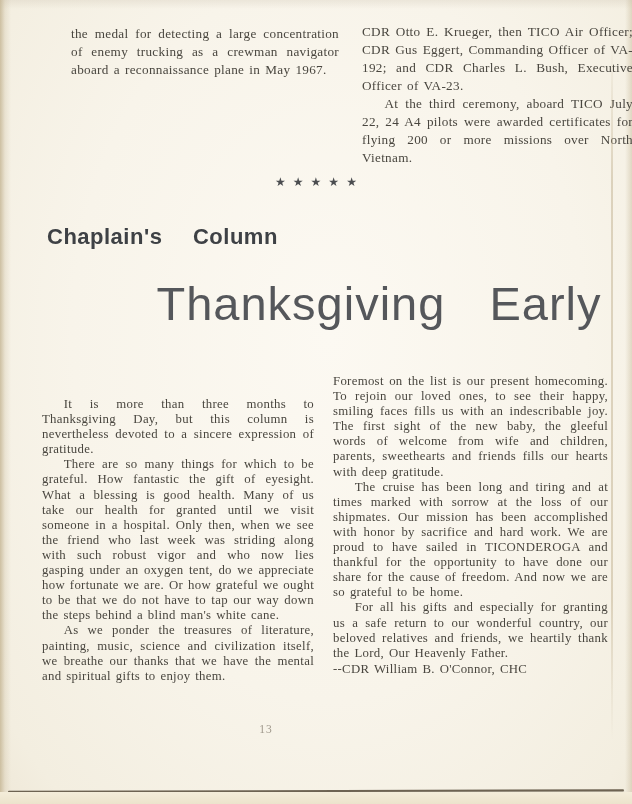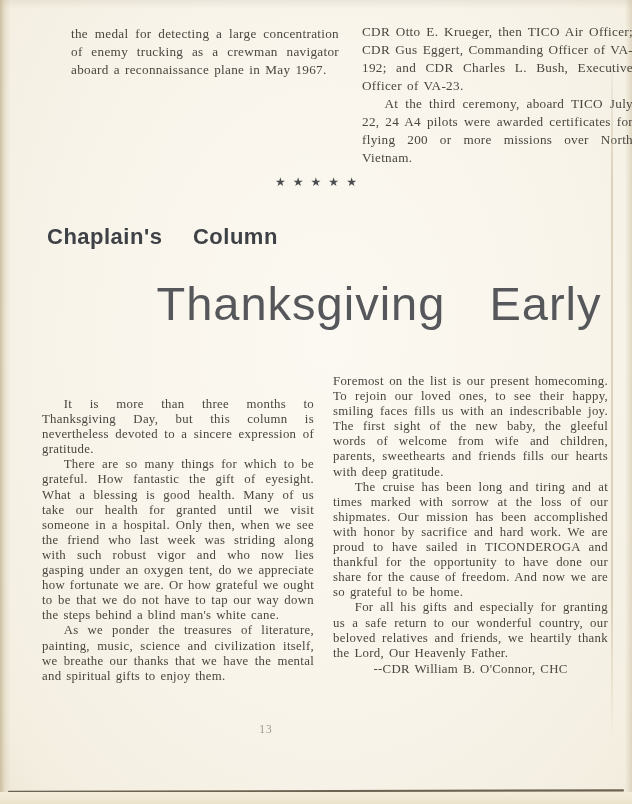--- a/index.html
+++ b/index.html
@@ -59,21 +59,21 @@
   }
   .headline {
     position: absolute; left: 0; top: 276px; width: 632px; margin: 0;
     box-sizing: border-box; padding-left: 126px;
     text-align: center;
     font-family: "Liberation Sans", "DejaVu Sans", sans-serif;
     font-weight: normal; font-size: 47px; letter-spacing: 1px;
     word-spacing: 30px; color: #55575b;
   }
   .byline {
-    text-align: center; text-indent: 0; padding-top: 1px; white-space: nowrap;
+    text-align: left; text-indent: 0; padding-top: 1px; white-space: nowrap;
   }
   .page-number {
     position: absolute; left: 0; top: 723px; width: 532px;
     text-align: center; font-size: 11.5px; color: #9d968a; letter-spacing: 1px;
   }
 </style>
 </head>
 <body>
 
 <div class="scan">

